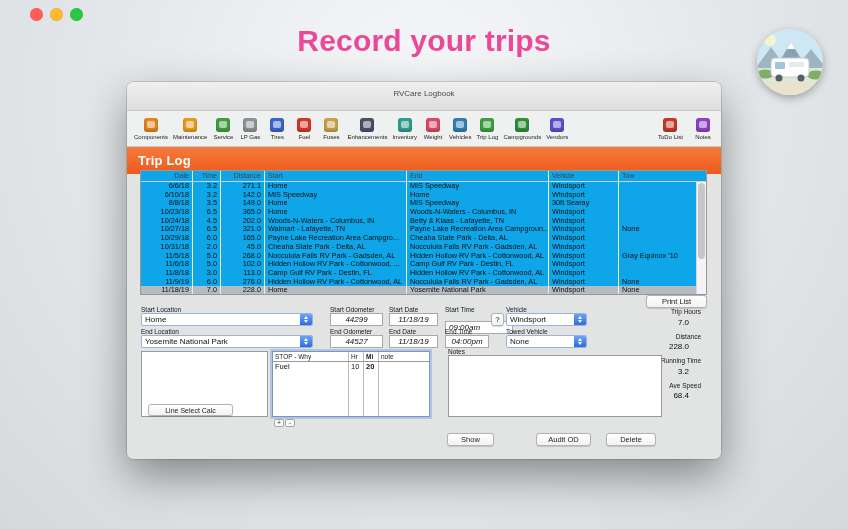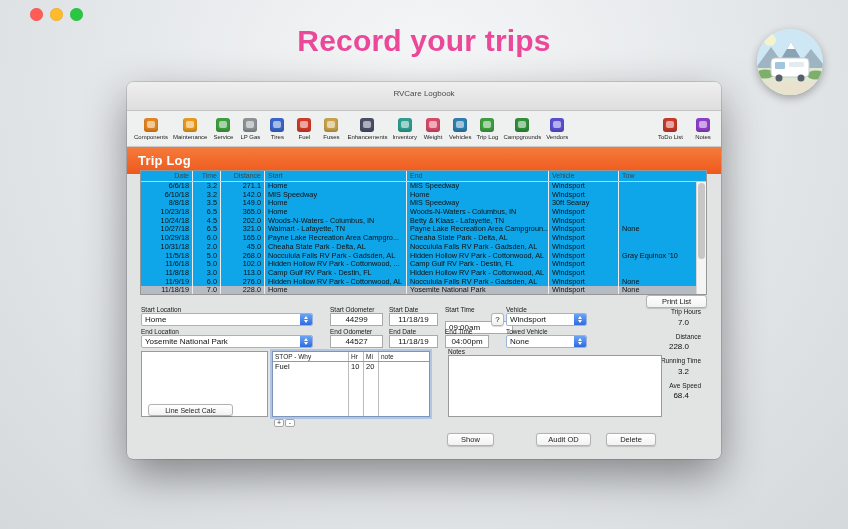--- a/index.html
+++ b/index.html
@@ -56,21 +56,21 @@
     background:#c7c7c7; border-radius:4px; }
   
   .btn { position:absolute; background:linear-gradient(#ffffff,#f2f2f2);
     border:1px solid #b3b3b3; border-radius:3px; font-size:7.5px; color:#1c1c1c;
     display:flex; align-items:center; justify-content:center;
     box-shadow:0 .5px 1px rgba(0,0,0,.15); cursor:default; }
   .btn.primary { background:linear-gradient(#4d8df6,#2563de); border-color:#2156c2; color:#fff; }
   .f-label { position:absolute; font-size:6.5px; color:#161616; white-space:nowrap; }
   .field { position:absolute; height:13px; background:#fff; border:1px solid #a9a9a9;
     font-size:8px; color:#111; padding:0 3px; font-family:inherit; }
-  input.field { outline:none; }
+  input.field { outline:none;font-style:italic; }
   .dropdown { position:absolute; height:13px; background:#fff; border:1px solid #9db3d6;
     border-radius:2px; font-size:8px; color:#111; display:flex; align-items:center;
     padding:0 15px 0 3px; overflow:hidden; white-space:nowrap; }
   .dd-cap { position:absolute; right:0; top:0; bottom:0; width:12px;
     background:linear-gradient(#6aa4f7,#2d6ce2); display:flex; flex-direction:column;
     align-items:center; justify-content:center; border-radius:0 1px 1px 0; }
   .tri-up { width:0; height:0; border-left:2.5px solid transparent; border-right:2.5px solid transparent;
     border-bottom:3px solid #fff; margin-bottom:1.5px; }
   .tri-down { width:0; height:0; border-left:2.5px solid transparent; border-right:2.5px solid transparent;
     border-top:3px solid #fff; }
@@ -82,21 +82,21 @@
   
   .line-list { position:absolute; left:14px; top:269px; width:127px; height:66px;
     background:#fff; border:1px solid #9a9a9a; }
   .stops { position:absolute; left:145px; top:269px; width:158px; height:66px;
     background:#fff; border:1px solid #7d96b8; box-shadow:0 0 0 2px rgba(118,160,230,.45); }
   .stops-header, .stops-row, .stops-fill { display:flex; }
   .stops-header { height:10px; line-height:10px; font-size:6.5px; color:#222; border-bottom:1px solid #9a9a9a; }
   .stops-row { height:10px; line-height:10px; font-size:7.5px; color:#111; }
   .stops-fill { flex:1; }
   .sc { padding:0 2px; overflow:hidden; white-space:nowrap; border-right:1px solid #bcbcbc; }
-  .sc.why{width:76px;} .sc.hr{width:15px;} .sc.mi{width:15px;} .sc.note{flex:1; border-right:none;}
+  .sc.why{width:76px;} .sc.hr{width:15px;} .sc.mi{width:15px;font-weight:bold;} .sc.note{flex:1; border-right:none;}
   .stops-wrap { position:absolute; left:145px; top:269px; width:158px; height:66px; display:flex; flex-direction:column; }
   .mini-btn { position:absolute; width:10px; height:8px; font-size:7px; line-height:6px;
     background:#fdfdfd; border:1px solid #a7a7a7; border-radius:2px; text-align:center; color:#333; }
   .notes-area { position:absolute; left:321px; top:273px; width:214px; height:62px;
     background:#fff; border:1px solid #9a9a9a; resize:none; outline:none; font-family:inherit; font-size:8px; }
 </style>
 </head>
 <body>
 
 <div class="traffic-lights">

